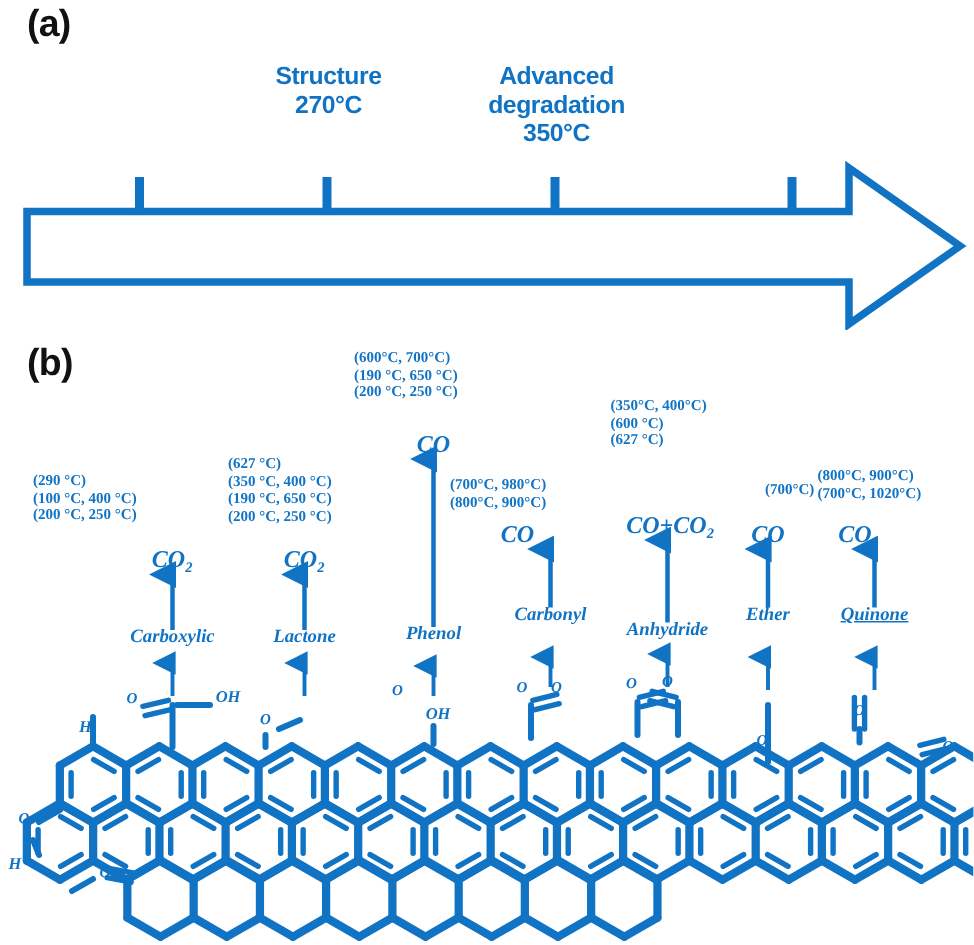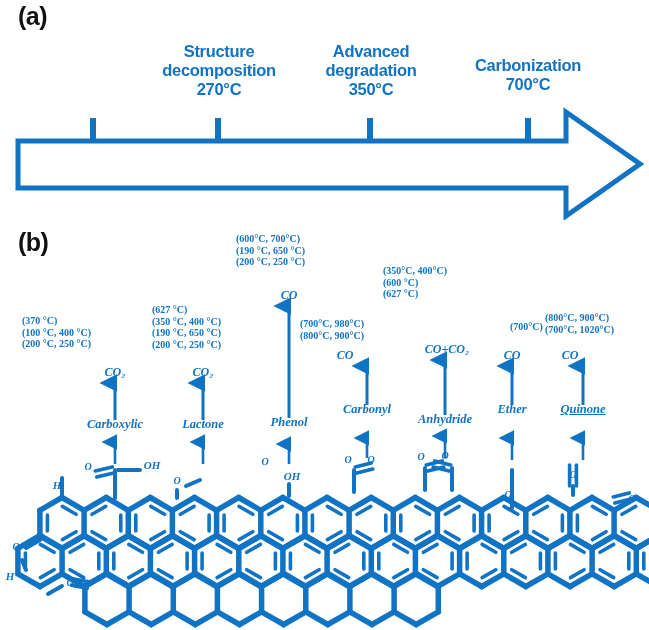--- a/index.html
+++ b/index.html
@@ -57,21 +57,21 @@
     font-size: 10px;
     line-height: 11.6px;
     white-space: nowrap;
   }
   .gas-label {
     position: absolute;
     color: #1173C4;
     font-family: "Liberation Serif", serif;
     font-weight: bold;
     font-style: italic;
-    font-size: 12px;
+    font-size: 16px;
     white-space: nowrap;
     transform: translateX(-50%);
   }
   .group-label {
     position: absolute;
     color: #1173C4;
     font-family: "Liberation Serif", serif;
     font-weight: bold;
     font-style: italic;
     font-size: 12.5px;
@@ -109,41 +109,36 @@
       <line x1="93" y1="118" x2="93" y2="143"></line>
       <line x1="218" y1="118" x2="218" y2="143"></line>
       <line x1="370" y1="118" x2="370" y2="143"></line>
       <line x1="528" y1="118" x2="528" y2="143"></line>
     </g>
   </svg>
 
 
   <div class="stage-label" style="left:148px; top:42px; width:142px;">
     <span>Structure</span><br>
-    <span>decomposition</span>
     <span class="stage-temp">270°C</span>
   </div>
 
   <div class="stage-label" style="left:302px; top:42px; width:138px;">
     <span>Advanced</span><br>
     <span>degradation</span>
     <span class="stage-temp">350°C</span>
   </div>
 
-  <div class="stage-label" style="left:452px; top:56px; width:152px;">
-    <span>Carbonization</span>
-    <span class="stage-temp">700°C</span>
-  </div>
 
 </div>
 
 <div id="panel-b">
 
   <div class="temp-note" style="left:22px; top:95px;">
-    <div>(370 °C)</div>
+    <div>(290 °C)</div>
     <div>(100 °C, 400 °C)</div>
     <div>(200 °C, 250 °C)</div>
   </div>
 
   <div class="temp-note" style="left:152px; top:84px;">
     <div>(627 °C)</div>
     <div>(350 °C, 400 °C)</div>
     <div>(190 °C, 650 °C)</div>
     <div>(200 °C, 250 °C)</div>
   </div>
@@ -152,21 +147,21 @@
     <div>(600°C, 700°C)</div>
     <div>(190 °C, 650 °C)</div>
     <div>(200 °C, 250 °C)</div>
   </div>
 
   <div class="temp-note" style="left:300px; top:98px;">
     <div>(700°C, 980°C)</div>
     <div>(800°C, 900°C)</div>
   </div>
 
-  <div class="temp-note" style="left:383px; top:45px;">
+  <div class="temp-note" style="left:407px; top:45px;">
     <div>(350°C, 400°C)</div>
     <div>(600 °C)</div>
     <div>(627 °C)</div>
   </div>
 
   <div class="temp-note" style="left:489px; top:101px;margin-left:21px;">
     <div>(700°C)</div>
   </div>
 
   <div class="temp-note" style="left:545px; top:92px;">

